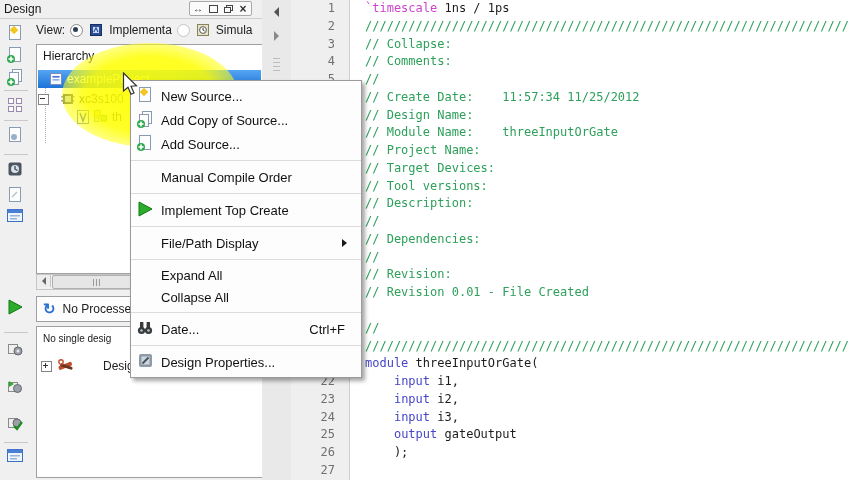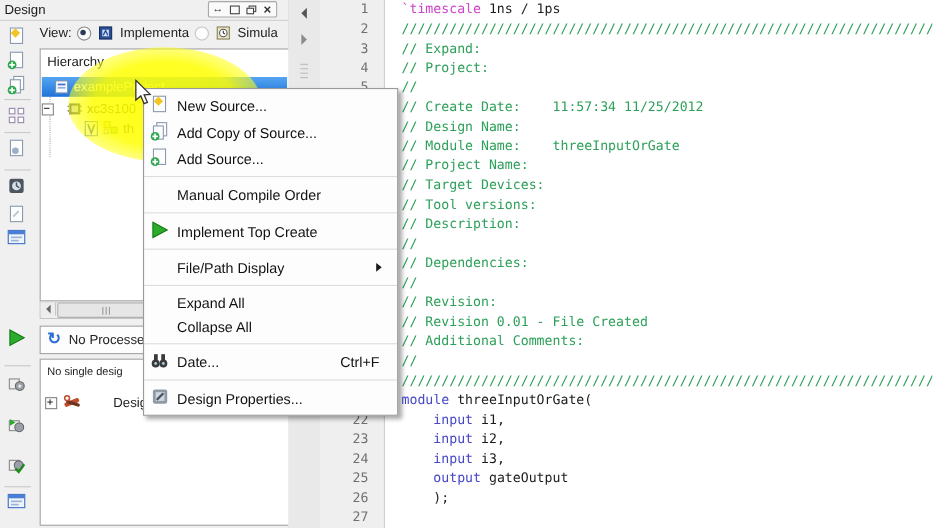--- a/index.html
+++ b/index.html
@@ -296,36 +296,36 @@
         <i></i>
         <i></i>
       </span>
   </div>
 
   <div id="editor" class="abs">
     <div id="gutter-bg" class="abs"></div>
     <div id="code-lines" class="abs">
         <div class="cl"><span class="ln">1</span><span class="ct"><span class="dir">`timescale</span><span class="pln"> 1ns / 1ps</span></span></div>
         <div class="cl"><span class="ln">2</span><span class="ct"><span class="com">////////////////////////////////////////////////////////////////////////////////</span></span></div>
-        <div class="cl"><span class="ln">3</span><span class="ct"><span class="com">// Expand: </span></span></div>
-        <div class="cl"><span class="ln">4</span><span class="ct"><span class="com">// Project: </span></span></div>
+        <div class="cl"><span class="ln">3</span><span class="ct"><span class="com">// Collapse: </span></span></div>
+        <div class="cl"><span class="ln">4</span><span class="ct"><span class="com">// Comments: </span></span></div>
         <div class="cl"><span class="ln">5</span><span class="ct"><span class="com">// </span></span></div>
         <div class="cl"><span class="ln">6</span><span class="ct"><span class="com">// Create Date:    11:57:34 11/25/2012 </span></span></div>
         <div class="cl"><span class="ln">7</span><span class="ct"><span class="com">// Design Name: </span></span></div>
         <div class="cl"><span class="ln">8</span><span class="ct"><span class="com">// Module Name:    threeInputOrGate </span></span></div>
         <div class="cl"><span class="ln">9</span><span class="ct"><span class="com">// Project Name: </span></span></div>
         <div class="cl"><span class="ln">10</span><span class="ct"><span class="com">// Target Devices: </span></span></div>
         <div class="cl"><span class="ln">11</span><span class="ct"><span class="com">// Tool versions: </span></span></div>
         <div class="cl"><span class="ln">12</span><span class="ct"><span class="com">// Description: </span></span></div>
         <div class="cl"><span class="ln">13</span><span class="ct"><span class="com">//</span></span></div>
         <div class="cl"><span class="ln">14</span><span class="ct"><span class="com">// Dependencies: </span></span></div>
         <div class="cl"><span class="ln">15</span><span class="ct"><span class="com">//</span></span></div>
         <div class="cl"><span class="ln">16</span><span class="ct"><span class="com">// Revision: </span></span></div>
         <div class="cl"><span class="ln">17</span><span class="ct"><span class="com">// Revision 0.01 - File Created</span></span></div>
-        <div class="cl"><span class="ln">18</span><span class="ct"><span class="com">// Additional Comments: </span></span></div>
+        <div class="cl"><span class="ln">18</span></div>
         <div class="cl"><span class="ln">19</span><span class="ct"><span class="com">//</span></span></div>
         <div class="cl"><span class="ln">20</span><span class="ct"><span class="com">//////////////////////////////////////////////////////////////////////////////</span></span></div>
         <div class="cl"><span class="ln">21</span><span class="ct"><span class="kw">module</span><span class="pln"> threeInputOrGate(</span></span></div>
         <div class="cl"><span class="ln">22</span><span class="ct"><span class="pln">    </span><span class="kw">input</span><span class="pln"> i1,</span></span></div>
         <div class="cl"><span class="ln">23</span><span class="ct"><span class="pln">    </span><span class="kw">input</span><span class="pln"> i2,</span></span></div>
         <div class="cl"><span class="ln">24</span><span class="ct"><span class="pln">    </span><span class="kw">input</span><span class="pln"> i3,</span></span></div>
         <div class="cl"><span class="ln">25</span><span class="ct"><span class="pln">    </span><span class="kw">output</span><span class="pln"> gateOutput</span></span></div>
         <div class="cl"><span class="ln">26</span><span class="ct"><span class="pln">    );</span></span></div>
         <div class="cl"><span class="ln">27</span><span class="ct"></span></div>
       </div>

